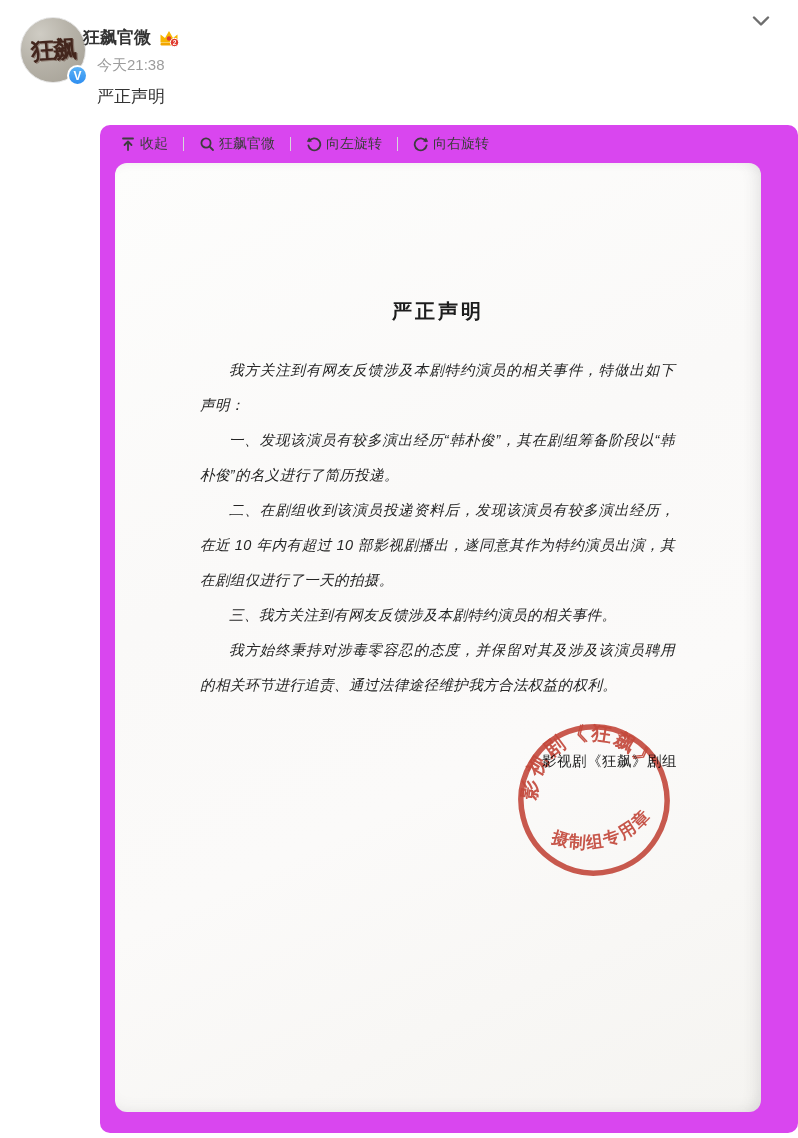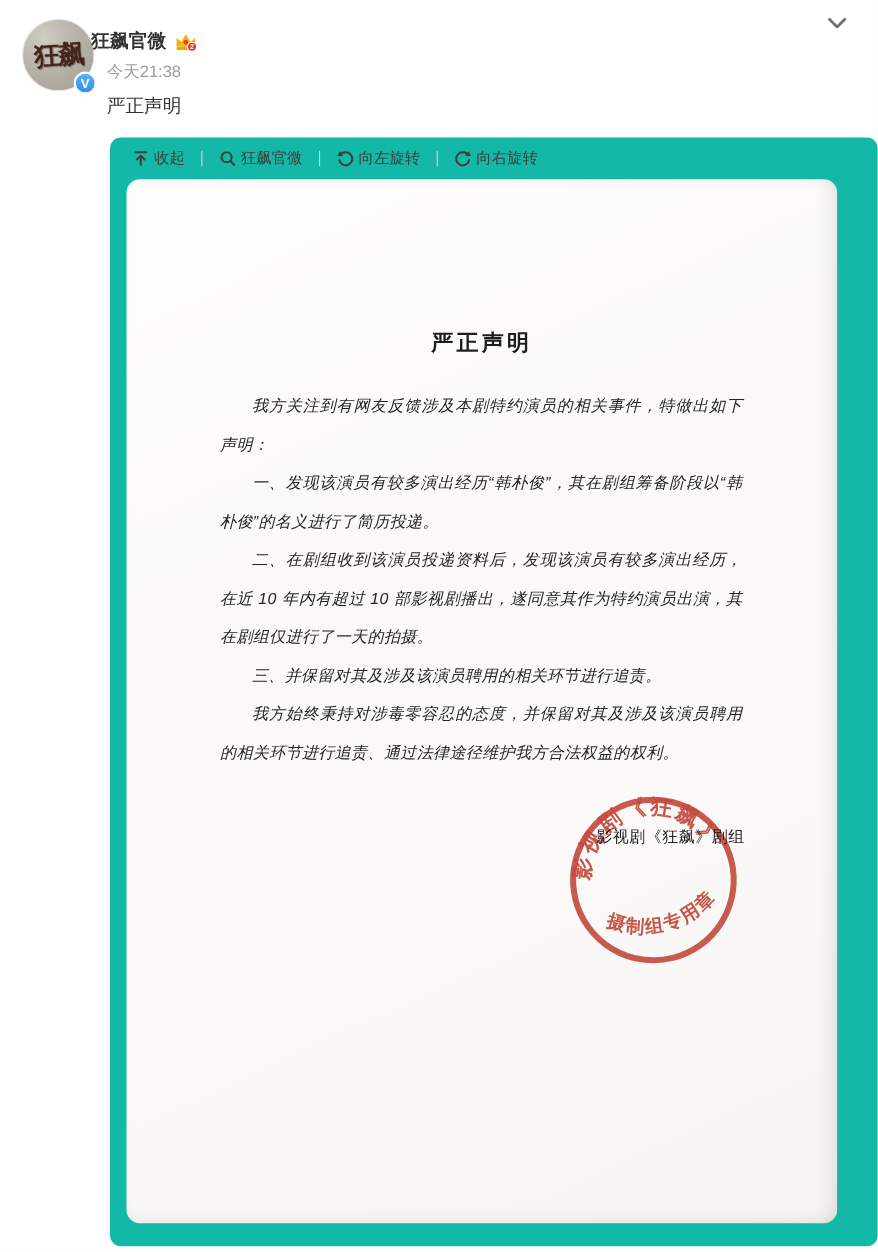--- a/index.html
+++ b/index.html
@@ -34,21 +34,21 @@
   .vip-badge { position:relative; width:22px; height:20px; display:inline-block; }
   .vip-badge svg { display:block; }
   .timestamp { position:absolute; left:97px; top:56px; font-size:15px; color:#9c9c9c;text-align:right; }
   .post-text { position:absolute; left:97px; top:85px; font-size:17px; color:#333; }
   .chevron-btn { position:absolute; right:24px; top:10px; width:26px; height:22px; cursor:pointer;
     display:flex; align-items:center; justify-content:center; }
 
   
   .image-panel {
     position:absolute; left:100px; top:125px; width:698px; height:1008px;
-    background:#14b8a6; border-radius:10px;
+    background:#d946ef; border-radius:10px;
   }
   .toolbar {
     height:38px; display:flex; align-items:center; padding-left:20px;
   }
   .tool-btn {
     display:flex; align-items:center; gap:4px; font-size:14px; color:#3d3d3d; cursor:pointer;
     background:none; border:none; font-family:inherit; padding:0;
   }
   .tool-btn svg { display:block; }
   .tool-sep { width:1px; height:14px; background:#d6d7da; margin:0 15px; }
@@ -170,21 +170,21 @@
     </div>
 
     <figure class="photo">
 
       <div class="doc-title">严正声明</div>
 
       <div class="doc-body">
         <p>我方关注到有网友反馈涉及本剧特约演员的相关事件，特做出如下声明：</p>
         <p>一、发现该演员有较多演出经历“韩朴俊”，其在剧组筹备阶段以“韩朴俊”的名义进行了简历投递。</p>
         <p>二、在剧组收到该演员投递资料后，发现该演员有较多演出经历，在近 10 年内有超过 10 部影视剧播出，遂同意其作为特约演员出演，其在剧组仅进行了一天的拍摄。</p>
-        <p>三、并保留对其及涉及该演员聘用的相关环节进行追责。</p>
+        <p>三、我方关注到有网友反馈涉及本剧特约演员的相关事件。</p>
         <p>我方始终秉持对涉毒零容忍的态度，并保留对其及涉及该演员聘用的相关环节进行追责、通过法律途径维护我方合法权益的权利。</p>
       </div>
 
       <div class="sig-block">
         <div>影视剧《狂飙》剧组</div>
       </div>
 
       <svg class="stamp" viewBox="0 0 172 172">
         <circle cx="86" cy="86" r="73" fill="none" stroke="#c23a2c" stroke-width="5.5" opacity="0.9"></circle>
         <defs>

